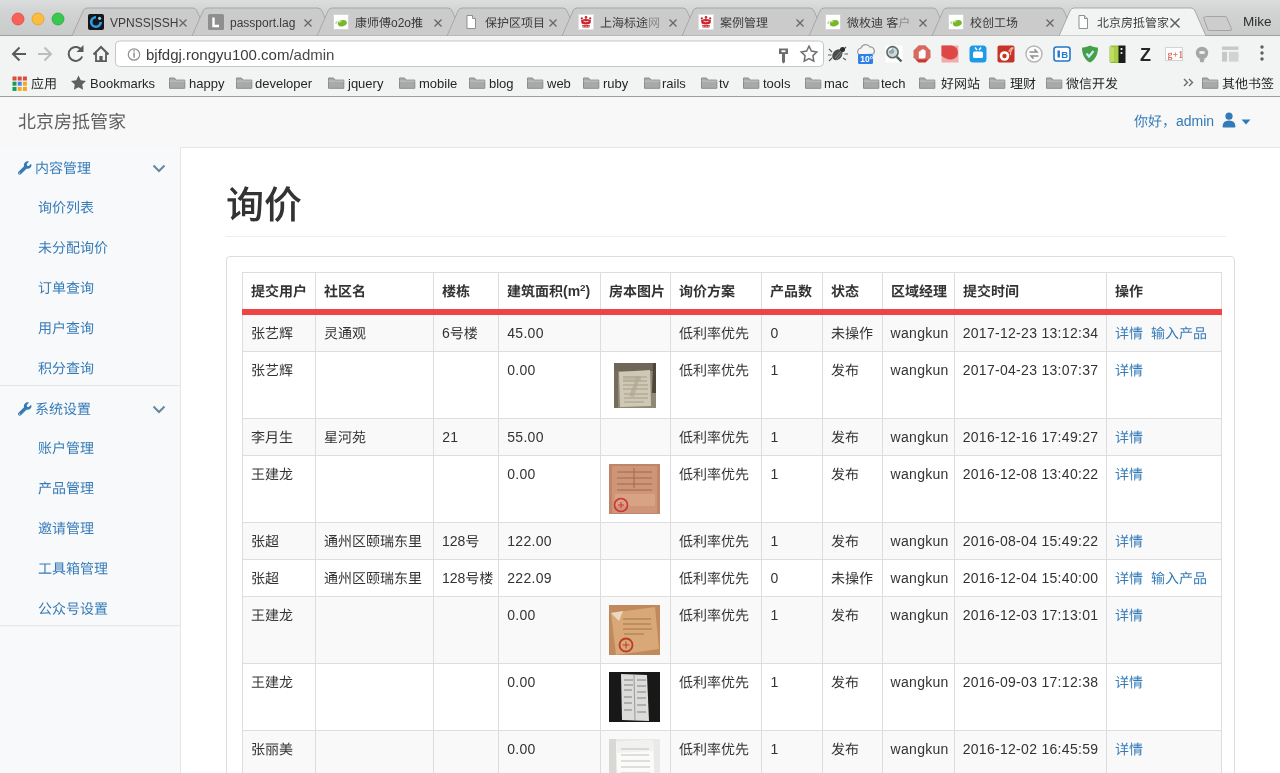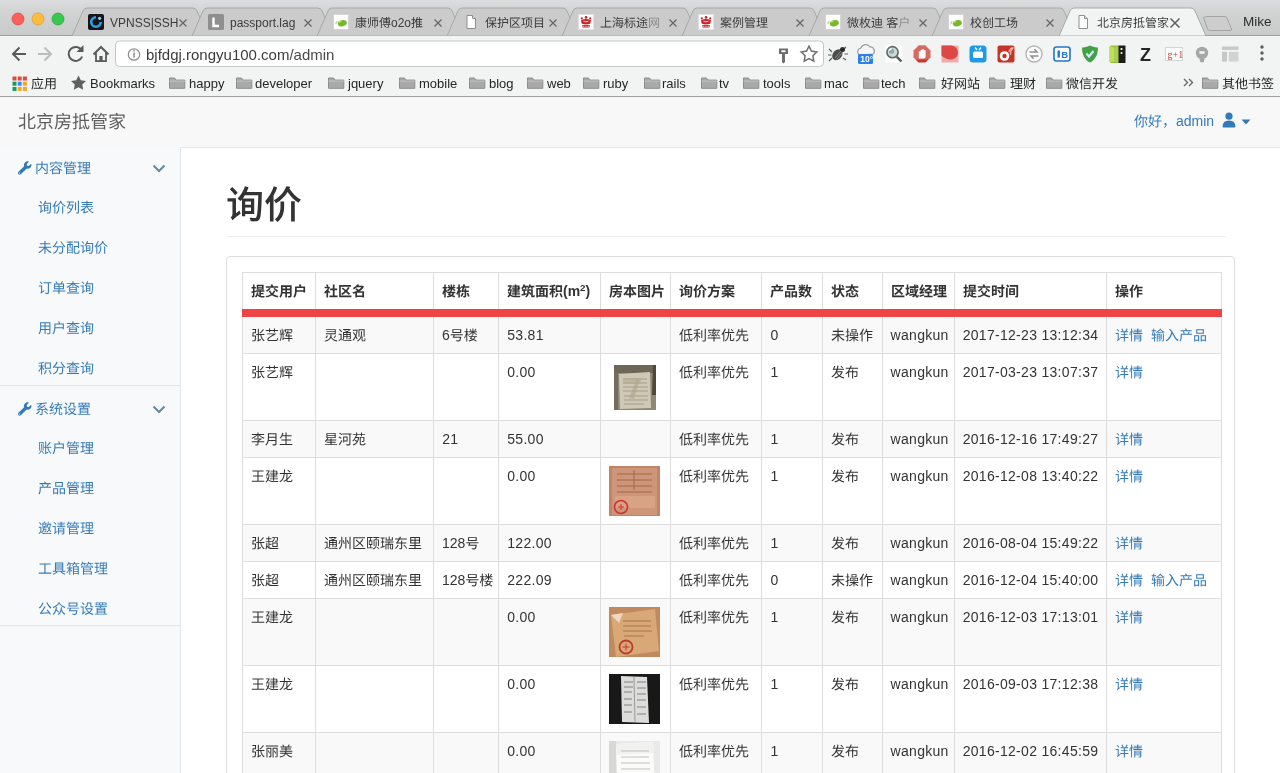--- a/index.html
+++ b/index.html
@@ -1,19 +1,19 @@
 <!DOCTYPE html>
 <html><head><meta charset="utf-8"><style>
 *{margin:0;padding:0;box-sizing:content-box}
 html,body{width:1280px;height:773px;overflow:hidden;background:#fff;font-family:"Liberation Sans",sans-serif}
 #vp{position:relative;width:1280px;height:773px;overflow:hidden}
 #panel{position:absolute;left:226px;top:256px;width:1007px;height:600px;border:1px solid #ddd;border-radius:4px;background:#fff}
 table{border-collapse:collapse;table-layout:fixed;width:979px;position:absolute;left:15px;top:15px;font-size:14px;color:#333}
 td,th{border:1px solid #ddd;padding:8px;vertical-align:top;text-align:left;overflow:hidden}
-thead th{border-bottom:8px solid #ef4444;height:20px}
+thead th{border-bottom:6px solid #ef4444;height:20px}
 tr.s{background:#f9f9f9}
 svg.run{display:block;margin-top:3px}
 th svg.run{margin-top:3px}
 svg.im{display:block}
 span.t{display:block;line-height:20px;white-space:nowrap;letter-spacing:0.3px}
 </style></head><body>
 <div id="vp">
     <svg width="0" height="0" style="position:absolute">
       <defs>
         <path id="b4ea4" d="M296 597C240 525 142 451 51 406C79 386 125 342 147 318C236 373 344 464 414 552ZM596 535C685 471 797 376 846 313L949 392C893 455 777 544 690 603ZM373 419 265 386C304 296 352 219 412 154C313 89 189 46 44 18C67 -8 103 -62 117 -89C265 -53 394 -1 500 74C601 -2 728 -54 886 -84C901 -52 933 -2 959 24C811 46 690 89 594 152C660 217 713 295 753 389L632 424C602 346 558 280 502 226C447 281 404 345 373 419ZM401 822C418 792 437 755 450 723H59V606H941V723H585L588 724C575 762 542 819 515 862Z"></path>
@@ -788,21 +788,21 @@
               </svg>
             </td>
             <td>
               <svg class="run" width="36" height="14" viewBox="0 0 2571 1000" fill="#333">
                 <text x="0" y="880" font-size="1000" font-family="Liberation Sans,sans-serif" font-weight="normal">6</text>
                 <use href="#r53f7" transform="translate(556,880) scale(1,-1)"></use>
                 <use href="#r697c" transform="translate(1556,880) scale(1,-1)"></use>
               </svg>
             </td>
             <td>
-              <span class="t">53.81</span>
+              <span class="t">45.00</span>
             </td>
             <td></td>
             <td>
               <svg class="run" width="70" height="14" viewBox="0 0 5000 1000" fill="#333">
                 <use href="#r4f4e" transform="translate(0,880) scale(1,-1)"></use>
                 <use href="#r5229" transform="translate(1000,880) scale(1,-1)"></use>
                 <use href="#r7387" transform="translate(2000,880) scale(1,-1)"></use>
                 <use href="#r4f18" transform="translate(3000,880) scale(1,-1)"></use>
                 <use href="#r5148" transform="translate(4000,880) scale(1,-1)"></use>
               </svg>
@@ -887,21 +887,21 @@
             <td>
               <svg class="run" width="28" height="14" viewBox="0 0 2000 1000" fill="#333">
                 <use href="#r53d1" transform="translate(0,880) scale(1,-1)"></use>
                 <use href="#r5e03" transform="translate(1000,880) scale(1,-1)"></use>
               </svg>
             </td>
             <td>
               <span class="t">wangkun</span>
             </td>
             <td>
-              <span class="t">2017-03-23 13:07:37</span>
+              <span class="t">2017-04-23 13:07:37</span>
             </td>
             <td>
               <svg class="run" width="28" height="14" viewBox="0 0 2000 1000" fill="#337ab7">
                 <use href="#r8be6" transform="translate(0,880) scale(1,-1)"></use>
                 <use href="#r60c5" transform="translate(1000,880) scale(1,-1)"></use>
               </svg>
             </td>
           </tr>
           <tr class="s">
             <td>

